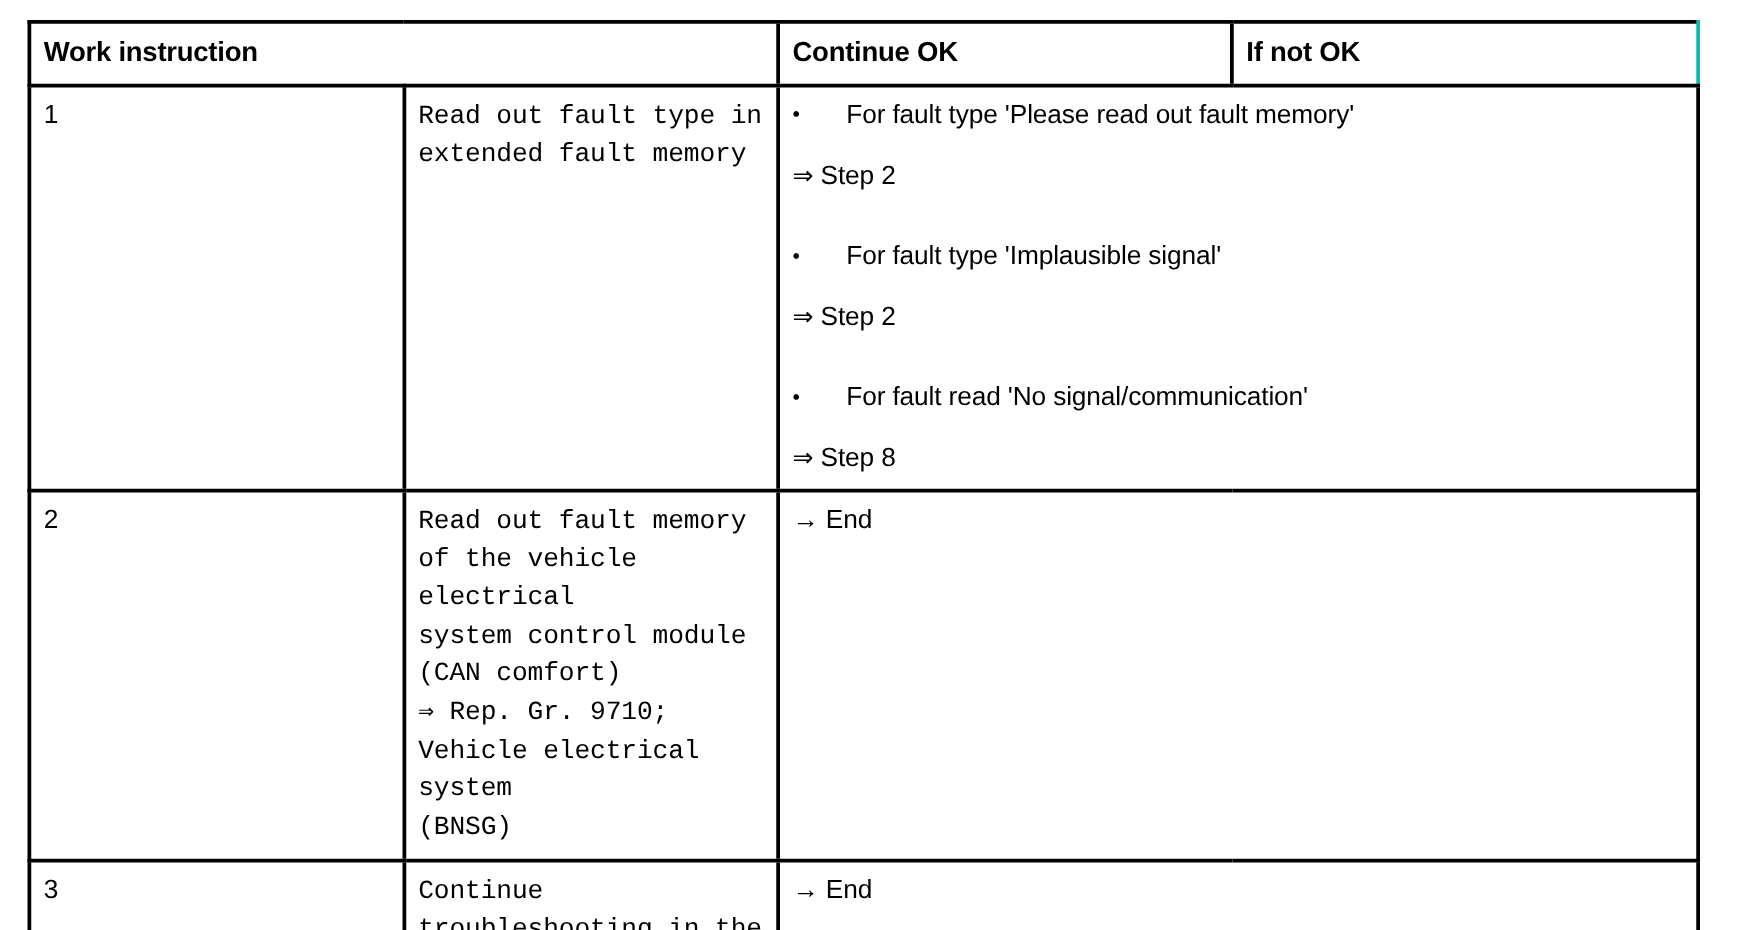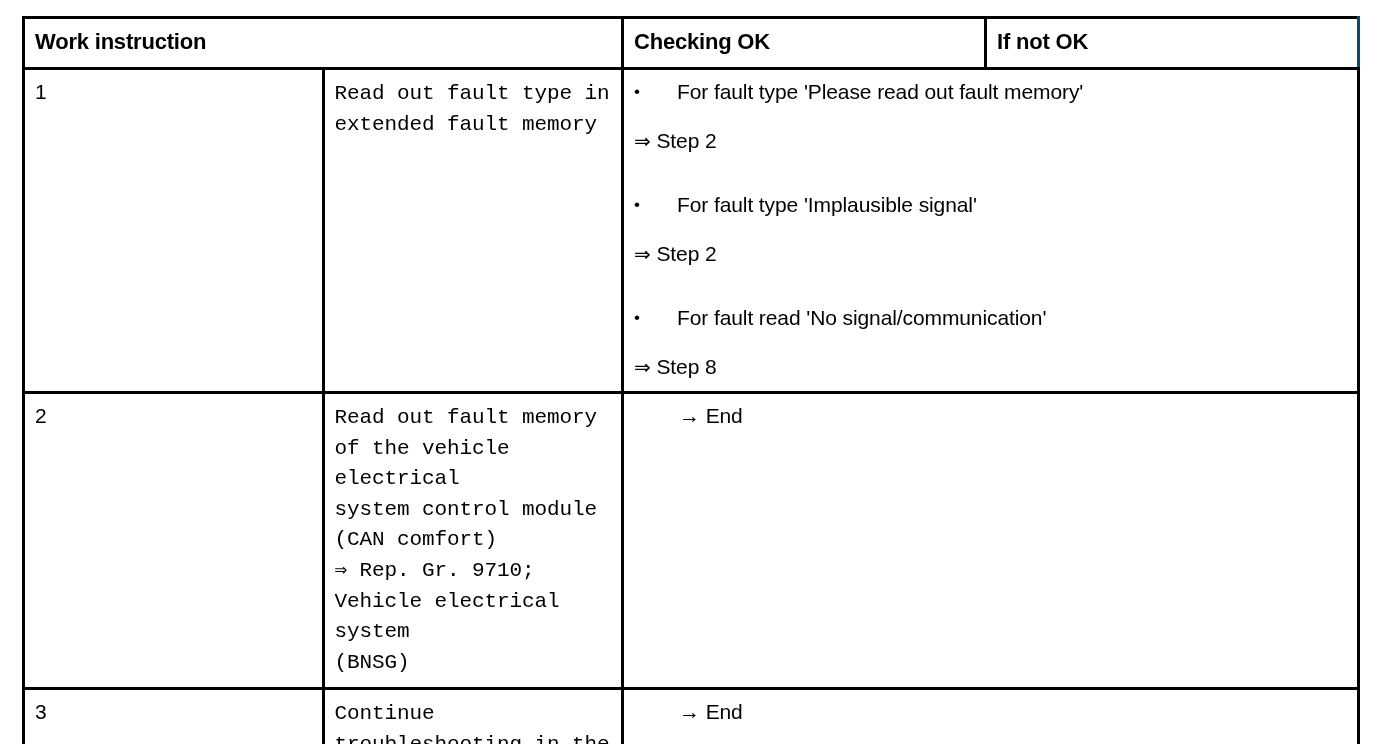--- a/index.html
+++ b/index.html
@@ -41,21 +41,21 @@
     text-align: left;
     vertical-align: middle;
     font-weight: bold;
     font-size: 22px;
     line-height: 1.16;
     letter-spacing: -0.2px;
     height: 34px;
     font-stretch: condensed;
   }
   table.wi-table thead th.last-head {
-    border-right: 3px solid #0c4a6e;
+    border-right: 3px solid #14b8a6;
   }
 
   
   table.wi-table tbody td {
     border-left: 3px solid #000;
     border-bottom: 3px solid #000;
     vertical-align: top;
     font-size: 21px;
     line-height: 1.36;
     padding: 8px 8px 10px 10px;
@@ -107,33 +107,32 @@
   }
   .arrow-line {
     margin-top: 20px;
   }
   .arrow-glyph {
     font-family: "DejaVu Sans", sans-serif;
     font-size: 20px;
   }
   .end-line {
     white-space: nowrap;
-    margin-left: 45px;
   }
 </style>
 </head>
 <body>
 
 <div class="page">
 
   <table class="wi-table">
     <thead>
       <tr>
         <th colspan="2">Work instruction</th>
-        <th style="width:350px;">Checking OK</th>
+        <th style="width:350px;">Continue OK</th>
         <th class="last-head" style="width:360px;">If not OK</th>
       </tr>
     </thead>
 
     <tbody>
 
       <tr>
         <td class="col-num">1</td>
         <td class="col-instr">
           <span class="instr-line">Read out fault type in extended fault memory</span>

